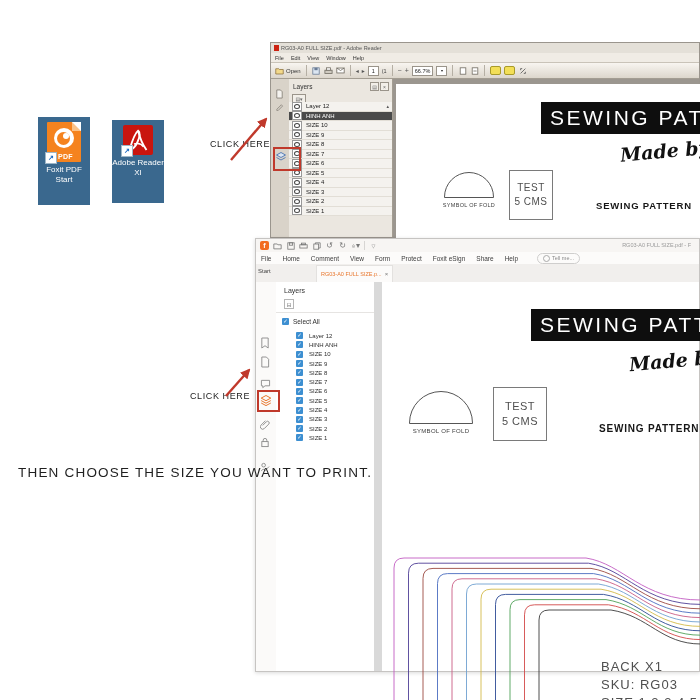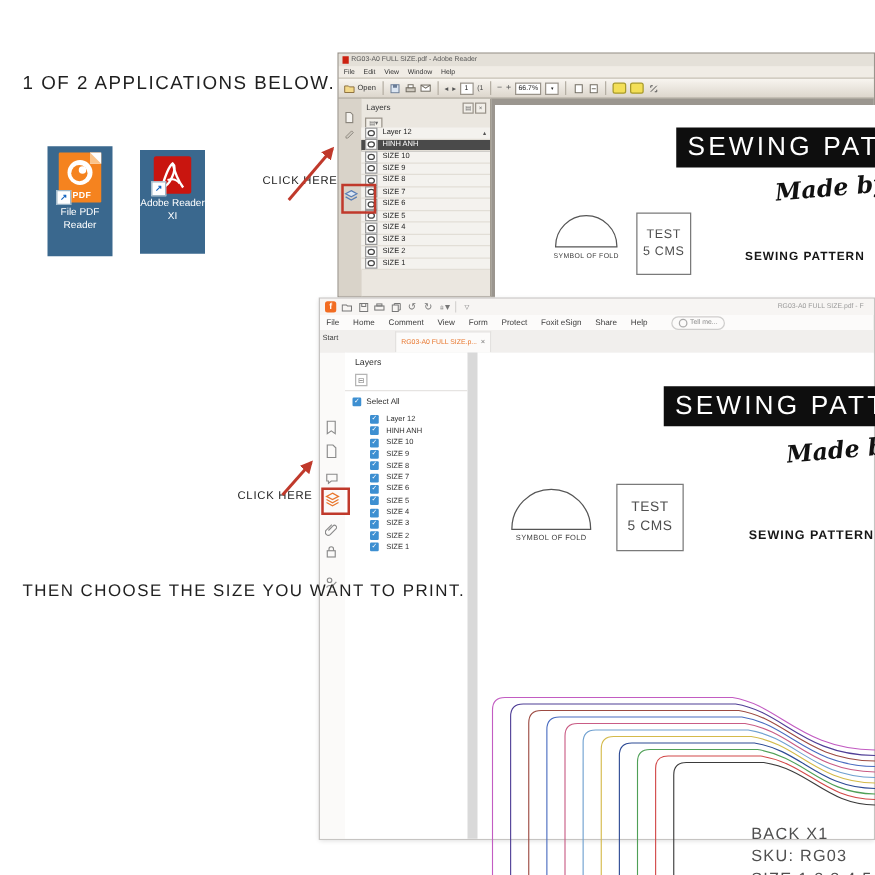--- a/index.html
+++ b/index.html
@@ -117,33 +117,32 @@
 
   
   .anno{z-index:6;}
   svg.arrow{position:absolute;z-index:6;overflow:visible;}
 </style>
 </head>
 <body>
 
 <div id="canvas">
 
-  <div class="abs big-note anno" style="left:18px;top:58px;">1 OF 2 APPLICATIONS BELOW.</div>
 
   <div class="abs tile anno" style="left:38px;top:117px;height:88px;">
     <div class="foxit-app">
       <div class="foxit-fold"></div>
       <div class="foxit-swirl">
         <div class="foxit-swirl-in"></div>
           <div class="foxit-swirl-dot"></div>
       </div>
       <div class="foxit-pdf">PDF</div>
       <div class="shortcut">↗</div>
     </div>
-    <div class="tile-label">File PDF Reader</div>
+    <div class="tile-label">Foxit PDF Start</div>
   </div>
 
   <div class="abs tile anno" style="left:112px;top:120px;height:83px;">
     <div class="adobe-app">
       <svg width="30" height="30" viewBox="0 0 24 24">
         <path d="M5.2 20 C7.2 13 10.2 6 12.1 4.6 C14 6 13.2 10 11.6 13.6 C10 17.2 7.6 19.6 5.2 20 Z" fill="none" stroke="#fff" stroke-width="1.5"></path>
         <path d="M12.1 4.6 C13.2 9.2 15.2 15 18.8 20" fill="none" stroke="#fff" stroke-width="1.5"></path>
         <path d="M8.8 15.2 C12 14.2 14.8 15 16.4 17.4" fill="none" stroke="#fff" stroke-width="1.2"></path>
       </svg>
       <div class="shortcut">↗</div>

